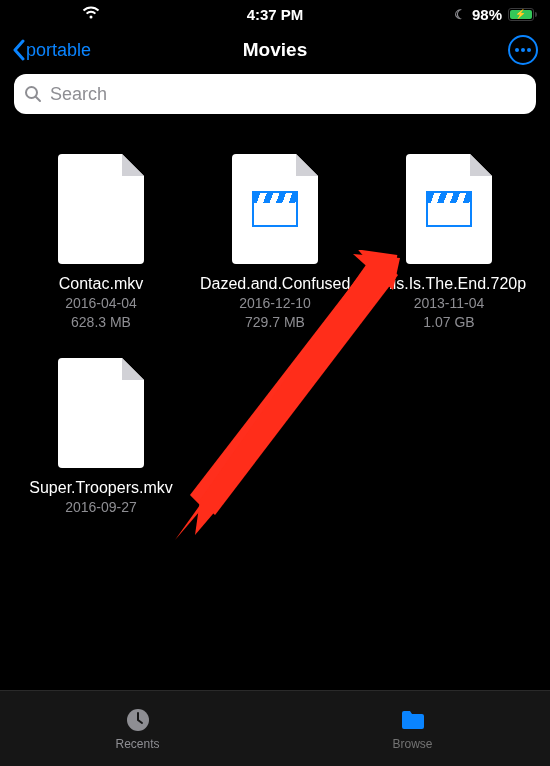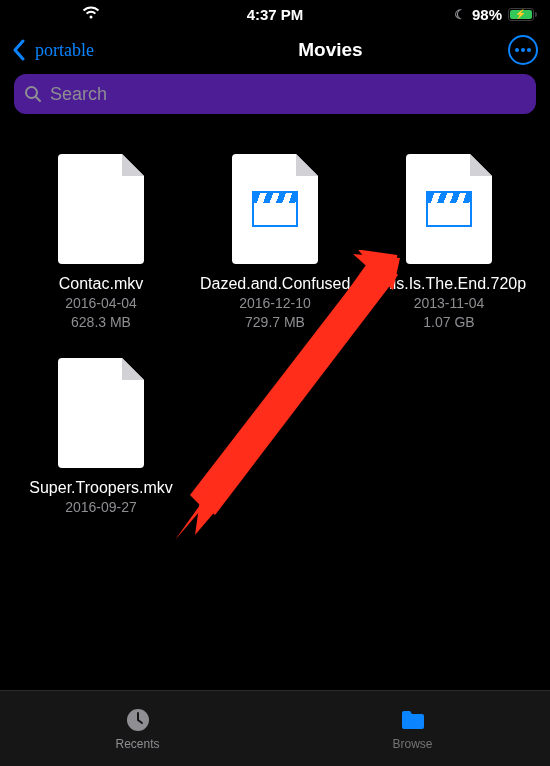--- a/index.html
+++ b/index.html
@@ -29,31 +29,31 @@
   .moon { color:#8e8e93; font-size:13px; margin-right:2px;}
   .battery-fill { display:inline-flex; width:26px; height:13px; border:1px solid #3a3a3c; border-radius:3px; padding:1px; position:relative; margin-left:2px;}
   .battery-fill::after{content:"";position:absolute;right:-4px;top:3px;width:2px;height:5px;background:#3a3a3c;border-radius:0 2px 2px 0;}
   .battery-inner{background:#34c759;flex:1;border-radius:2px;display:flex;align-items:center;justify-content:center;color:#000;font-size:9px;font-weight:bold;}
   .nav-bar {
     height: 44px;
     display:flex;
     align-items:center;
     padding: 0 12px;
   }
-  .nav-left { flex:1; display:flex; align-items:center; color:#0a84ff; font-size:18px; gap:9px;font-family:Liberation Serif, serif;}
-  .nav-title { flex:1; text-align:right; font-size:19px; font-weight:600;}
+  .nav-left { flex:1; display:flex; align-items:center; color:#0a84ff; font-size:18px; gap:0;}
+  .nav-title { flex:1; text-align:center; font-size:19px; font-weight:600;}
   .nav-right { flex:1; display:flex; justify-content:flex-end;}
   .more-btn {
     width:30px; height:30px; border:2px solid #0a84ff; border-radius:50%;
     display:flex; align-items:center; justify-content:center; color:#0a84ff;
     font-size:17px; letter-spacing:1px; font-weight:bold;
   }
   .search-wrap { padding: 2px 14px 10px; }
   .search {
-    background:#4c1d95; border-radius:12px; height:40px;
+    background:#ffffff; border-radius:12px; height:40px;
     display:flex; align-items:center; padding:0 10px; gap:8px;
     color:#8e8e93; font-size:18px;
   }
   .grid {
     display:grid;
     grid-template-columns: repeat(3, 1fr);
     gap: 26px 8px;
     padding: 30px 18px;
   }
   .file {

